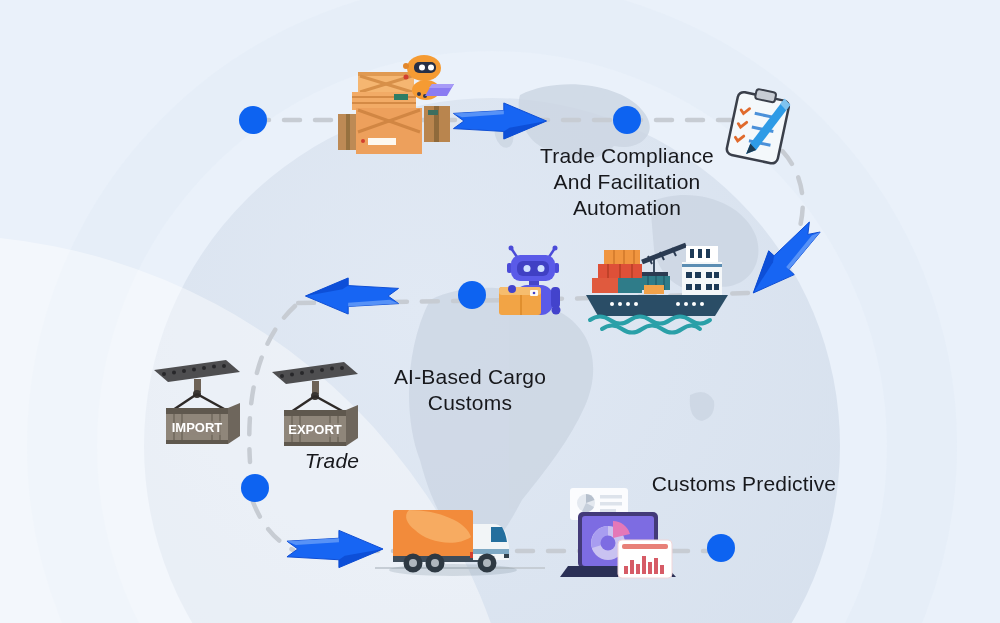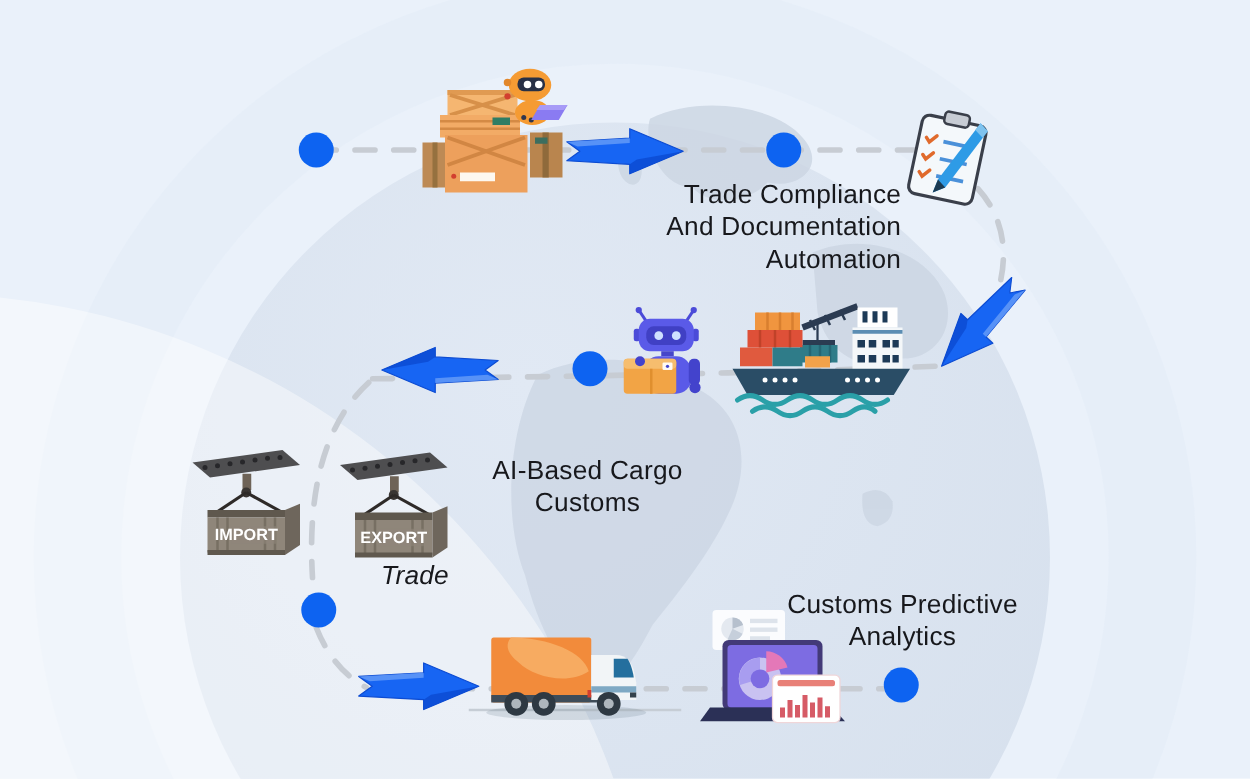--- a/index.html
+++ b/index.html
@@ -318,33 +318,32 @@
       <rect x="74" y="74" width="4" height="14"></rect>
       <rect x="80" y="78" width="4" height="10"></rect>
       <rect x="86" y="70" width="4" height="18"></rect>
       <rect x="92" y="76" width="4" height="12"></rect>
       <rect x="98" y="72" width="4" height="16"></rect>
       <rect x="104" y="79" width="4" height="9"></rect>
     </g>
   </svg>
 
 
-  <div class="label" style="left:627px;top:143px;text-align:right;">
+  <div class="label" style="left:627px;top:143px;">
     <div>Trade Compliance</div>
-    <div>And Documentation</div>
+    <div>And Facilitation</div>
     <div>Automation</div>
   </div>
 
   <div class="label" style="left:470px;top:320px;margin-top:44px;">
     <div>AI-Based Cargo</div>
     <div>Customs</div>
   </div>
 
   <div class="label" style="left:332px;top:448px;font-style:italic;">
     <div>Trade</div>
   </div>
 
-  <div class="label" style="left:722px;top:471px;">
+  <div class="label" style="left:744px;top:471px;">
     <div>Customs Predictive</div>
-    <div>Analytics</div>
   </div>
 
 </div>
 
 </body></html>

